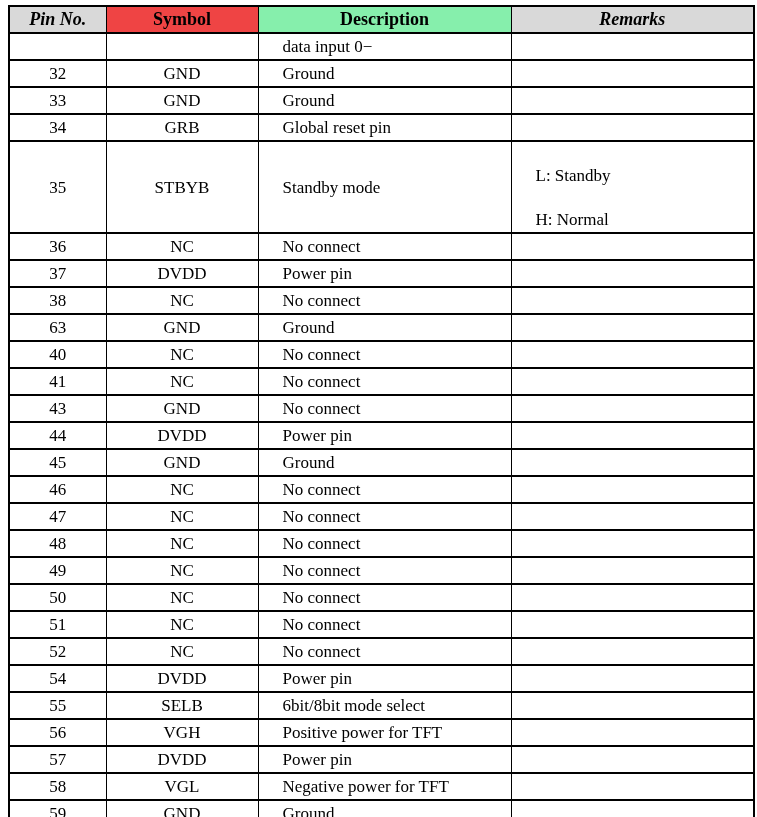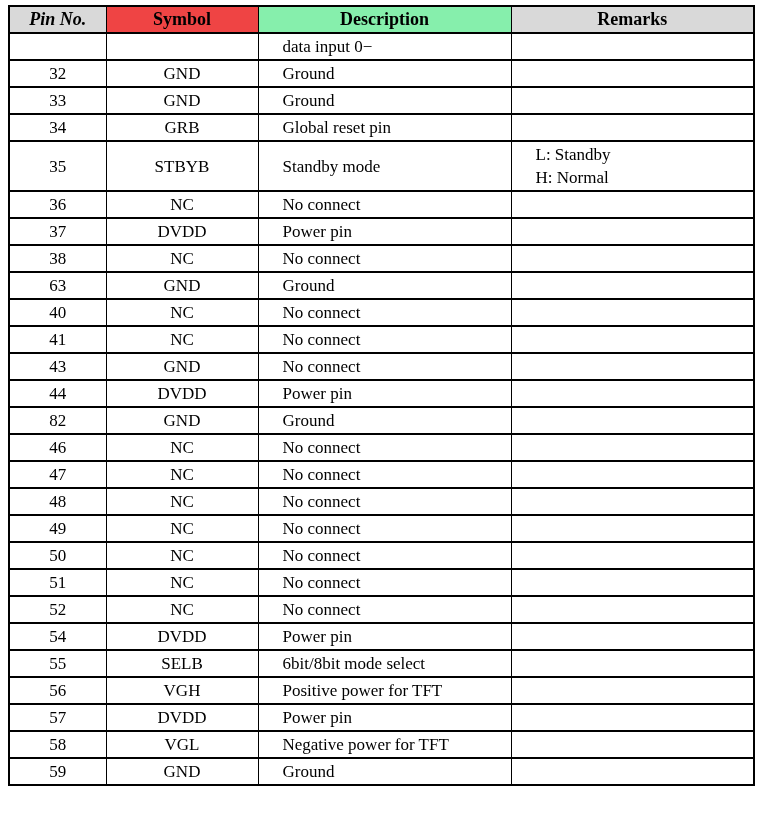--- a/index.html
+++ b/index.html
@@ -39,38 +39,38 @@
   thead th {
     font-size: 18px;
     font-weight: bold;
     text-align: center;
     height: 25px;
     border-bottom-width: 2px;
   }
   tbody tr { height: 25px; }
   td.center { text-align: center; }
   td.left   { text-align: left; padding-left: 24px; }
-  td .rline { display: block; }
+  td .rline { display: block; margin-top: 21px; }
 </style>
 </head>
 <body>
 
 <table>
   <colgroup>
     <col class="c-pin">
     <col class="c-sym">
     <col class="c-desc">
     <col class="c-rem">
   </colgroup>
   <thead>
     <tr id="header-row">
         <th style="background: rgb(217, 217, 217); font-style: italic;">Pin No.</th>
         <th style="background: #ef4444;">Symbol</th>
         <th style="background: #86efac;">Description</th>
-        <th style="background: rgb(217, 217, 217);">Remarks</th>
+        <th style="background: rgb(217, 217, 217); font-style: italic;">Remarks</th>
       </tr>
   </thead>
   <tbody id="table-body">
       <tr>
         <td class="center"></td>
         <td class="center"></td>
         <td class="left">data input 0−</td>
         <td class="left"></td>
       </tr>
       <tr>
@@ -142,21 +142,21 @@
         <td class="left">No connect</td>
         <td class="left"></td>
       </tr>
       <tr>
         <td class="center">44</td>
         <td class="center">DVDD</td>
         <td class="left">Power pin</td>
         <td class="left"></td>
       </tr>
       <tr>
-        <td class="center">82</td>
+        <td class="center">45</td>
         <td class="center">GND</td>
         <td class="left">Ground</td>
         <td class="left"></td>
       </tr>
       <tr>
         <td class="center">46</td>
         <td class="center">NC</td>
         <td class="left">No connect</td>
         <td class="left"></td>
       </tr>

